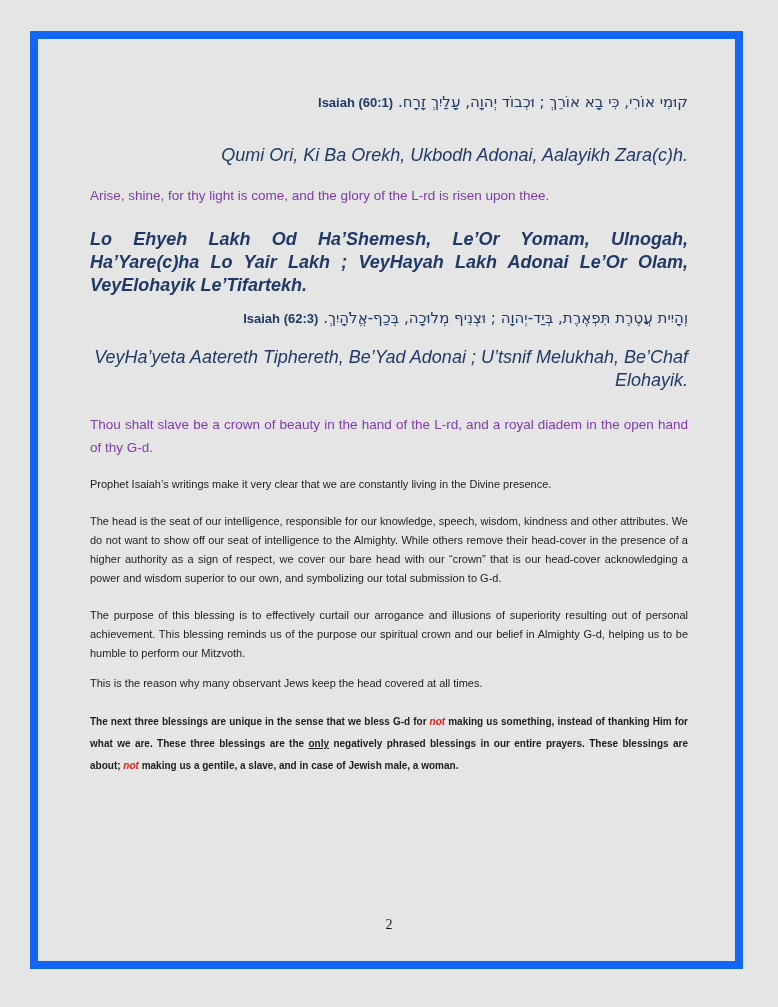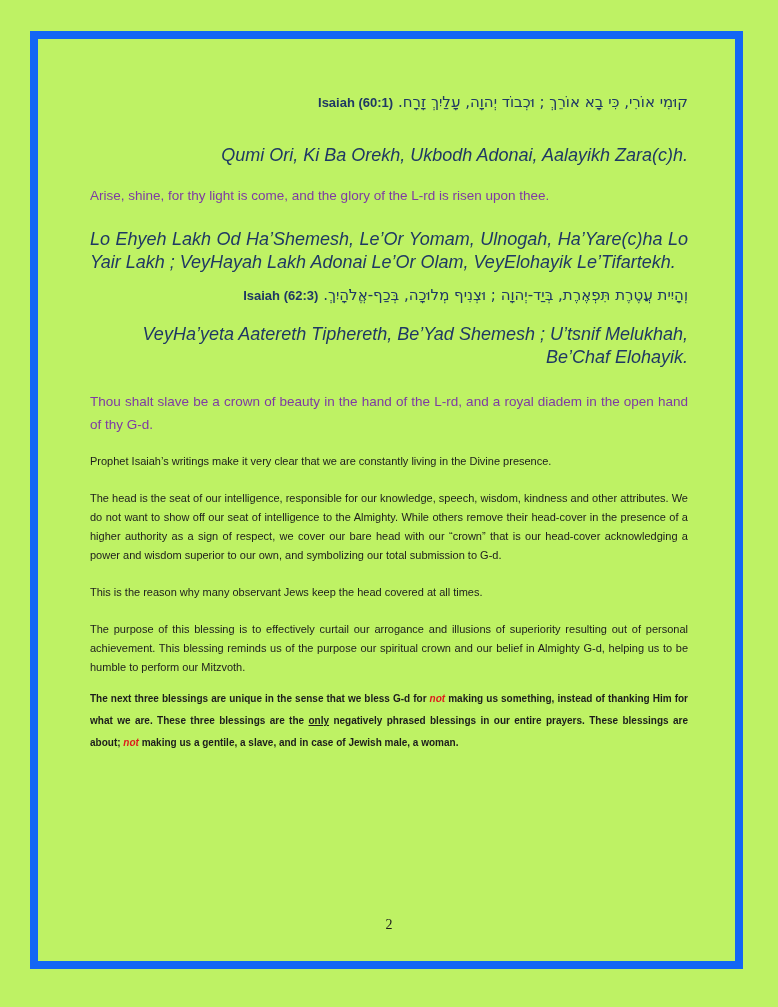--- a/index.html
+++ b/index.html
@@ -1,20 +1,20 @@
 <!DOCTYPE html>
 <html><head>
 <meta charset="utf-8">
 <style>
   html, body { margin: 0; padding: 0; background: #ffffff; }
   .page {
     position: relative;
     width: 778px;
     height: 1007px;
-    background: #bef264;
+    background: #e5e5e5;
     font-family: "Liberation Sans", sans-serif;
     overflow: hidden;
   }
   .border-frame {
     position: absolute;
     left: 30px; top: 31px;
     width: 713px; height: 938px;
     border: 8px solid #1366f4;
     box-sizing: border-box;
     pointer-events: none;
@@ -42,21 +42,21 @@
     unicode-bidi: embed;
   }
   
   .translit {
     color: #1f3864;
     font-style: italic;
     font-size: 18px;
     line-height: 23px;
   }
   .translit-right { text-align: right; }
-  .translit-justify { text-align: justify; }
+  .translit-justify { text-align: justify; font-weight: bold; }
   
   .translation {
     color: #7e3aa4;
     font-size: 13.5px;
     line-height: 23px;
   }
   .translation-right { }
   .translation-justify { text-align: justify; }
   
   .body-para {
@@ -110,26 +110,26 @@
     </div>
     <div class="translit translit-right mb-tr1">Qumi Ori, Ki Ba Orekh, Ukbodh Adonai, Aalayikh Zara(c)h.</div>
     <div class="translation translation-right mb-t1">Arise, shine, for thy light is come, and the glory of the L-rd is risen upon thee.</div>
 
     <div class="translit translit-justify mb-tr2">Lo Ehyeh Lakh Od Ha’Shemesh,  Le’Or Yomam, Ulnogah, Ha’Yare(c)ha Lo Yair Lakh ; VeyHayah Lakh Adonai Le’Or Olam, VeyElohayik Le’Tifartekh.</div>
 
     <div class="hebrew-line hebrew-right mb-v3" dir="rtl">
       <span>וְהָיִית עֲטֶרֶת תִּפְאֶרֶת, בְּיַד-יְהוָה ; וּצְנִיף מְלוּכָה, בְּכַף-אֱלֹהָיִךְ.</span>
       <span class="citation" dir="ltr">Isaiah (62:3)</span>
     </div>
-    <div class="translit translit-right mb-tr3">VeyHa’yeta Aatereth Tiphereth, Be’Yad Shemesh ; U’tsnif Melukhah, Be’Chaf Elohayik.</div>
+    <div class="translit translit-right mb-tr3">VeyHa’yeta Aatereth Tiphereth, Be’Yad Adonai ; U’tsnif Melukhah, Be’Chaf Elohayik.</div>
     <div class="translation translation-justify mb-t3">Thou shalt slave be a crown of beauty in the hand of the L-rd, and a royal diadem in the open hand of thy G-d.</div>
 
     <div class="body-para mb-p">Prophet Isaiah’s writings make it very clear that we are constantly living in the Divine presence.</div>
     <div class="body-para mb-p">The head is the seat of our intelligence, responsible for our knowledge, speech, wisdom, kindness and other attributes. We do not want to show off our seat of intelligence to the Almighty. While others remove their head-cover in the presence of a higher authority as a sign of respect, we cover our bare head with our “crown” that is our head-cover acknowledging a power and wisdom superior to our own, and symbolizing our total submission to G-d.</div>
+    <div class="body-para mb-p-last">The purpose of this blessing is to effectively curtail our arrogance and illusions of superiority resulting out of personal achievement. This blessing reminds us of the purpose our spiritual crown and our belief in Almighty G-d, helping us to be humble to perform our Mitzvoth.</div>
     <div class="body-para mb-p">This is the reason why many observant Jews keep the head covered at all times.</div>
-    <div class="body-para mb-p-last">The purpose of this blessing is to effectively curtail our arrogance and illusions of superiority resulting out of personal achievement. This blessing reminds us of the purpose our spiritual crown and our belief in Almighty G-d, helping us to be humble to perform our Mitzvoth.</div>
 
     <div class="closing"><span>The next three blessings are unique in the sense that we bless G-d for </span><span class="red">not</span><span> making us something, instead of thanking Him for what we are. These three blessings are the </span><span class="underline">only</span><span> negatively phrased blessings in our entire prayers. These blessings are about; </span><span class="red">not</span><span> making us a gentile, a slave, and in case of Jewish male, a woman.</span></div>
 
   </div>
 
   <div class="page-number">2</div>
 </div>
 
 </body></html>

